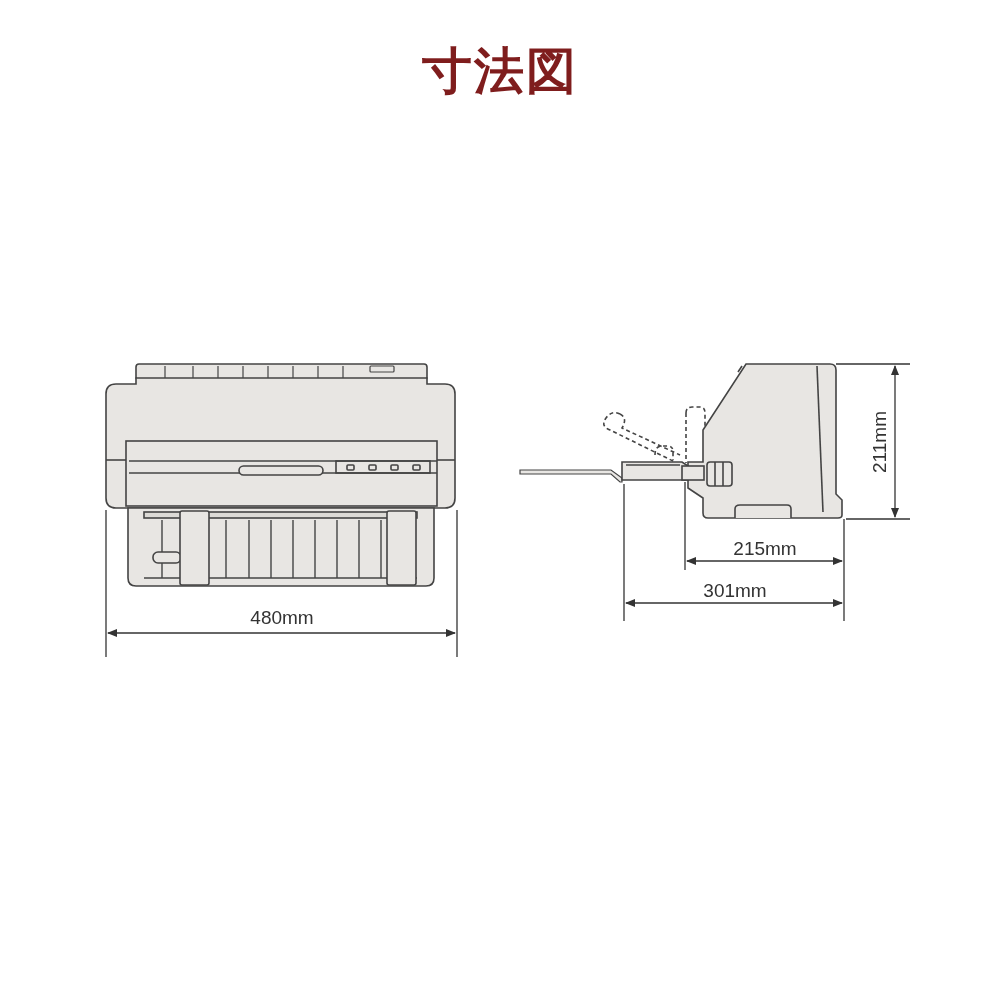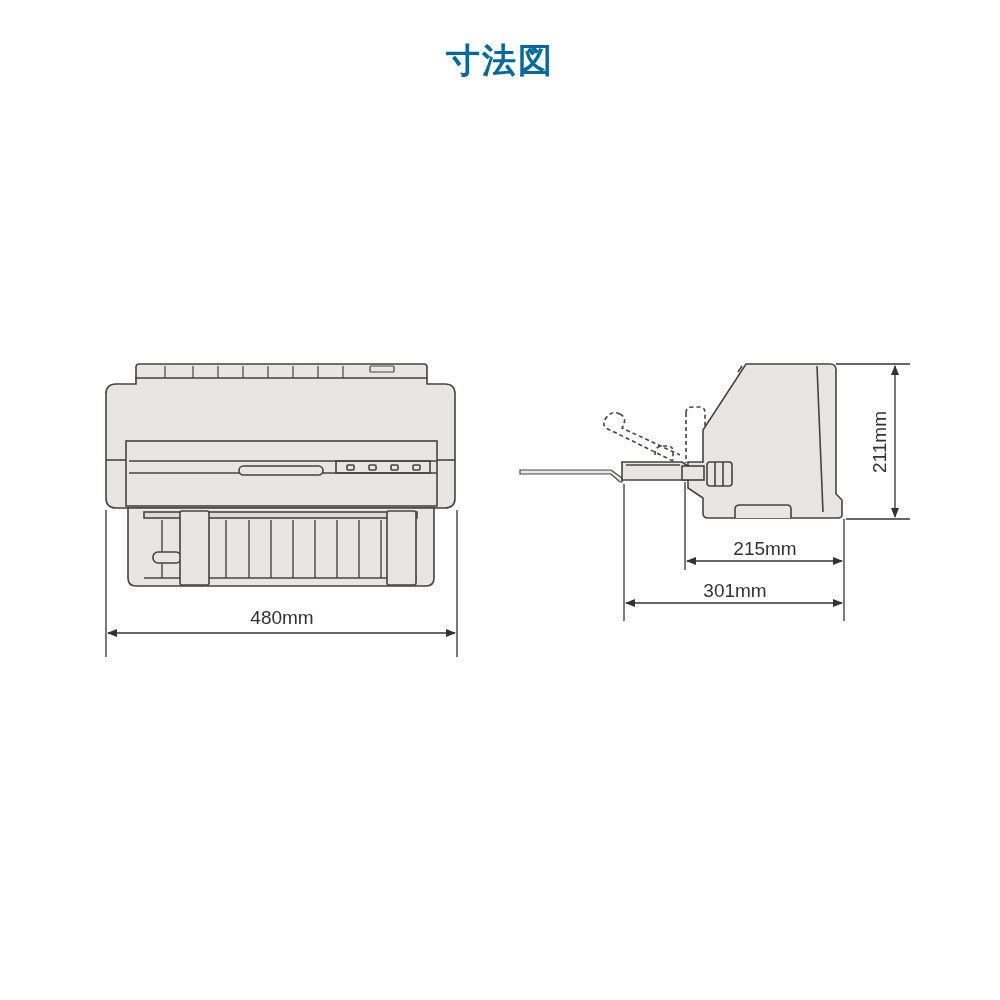--- a/index.html
+++ b/index.html
@@ -1,20 +1,20 @@
 <!DOCTYPE html>
 <html><head>
   <meta charset="utf-8">
   <style>
     html, body { margin: 0; padding: 0; background: #ffffff; }
     body { width: 1000px; height: 1000px; position: relative; overflow: hidden; }
     .title {
       position: absolute; top: 38px; left: 0; width: 1000px; text-align: center;
-      font-family: "DejaVu Sans", sans-serif; font-weight: bold; font-size: 34px;
-      color: #0369a1; letter-spacing: 2px;
+      font-family: "DejaVu Sans", sans-serif; font-weight: bold; font-size: 50px;
+      color: #7f1d1d; letter-spacing: 2px;
     }
     svg.drawing { position: absolute; left: 0; top: 0; }
     .dim-label { font-family: "Liberation Sans", sans-serif; font-size: 19px; fill: #333333; }
   </style>
 </head>
 <body>
 
 <div class="title">寸法図</div>
 
 <svg class="drawing" width="1000" height="1000" viewBox="0 0 1000 1000">

